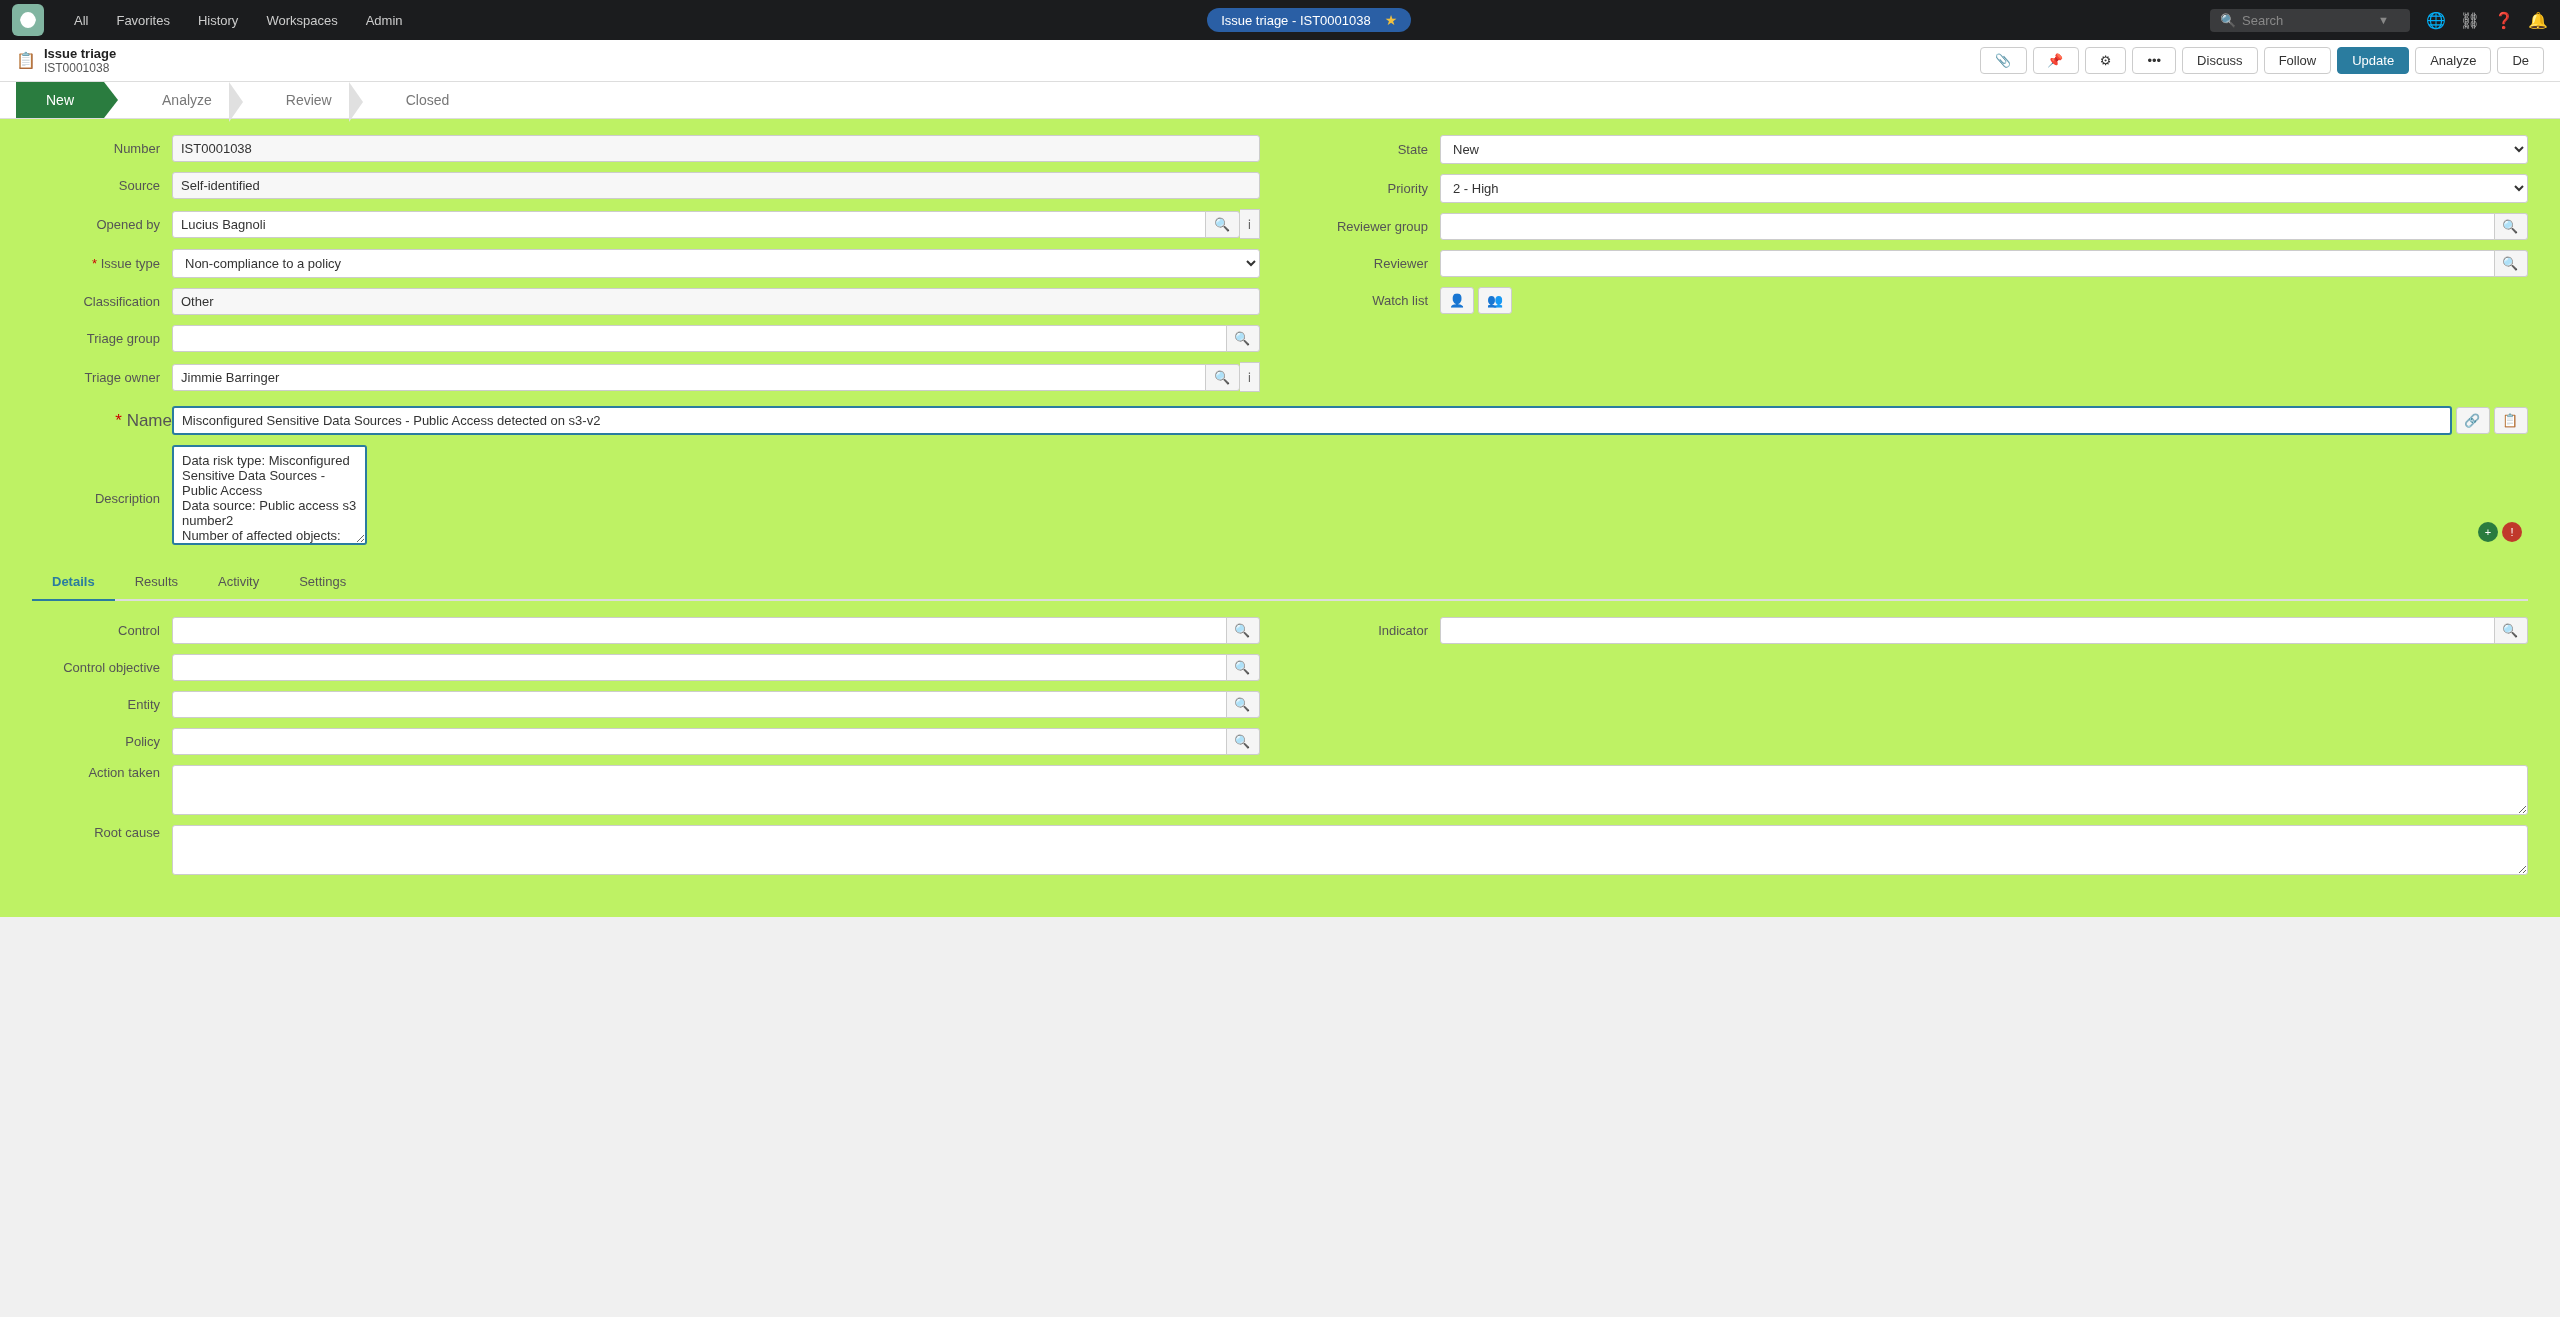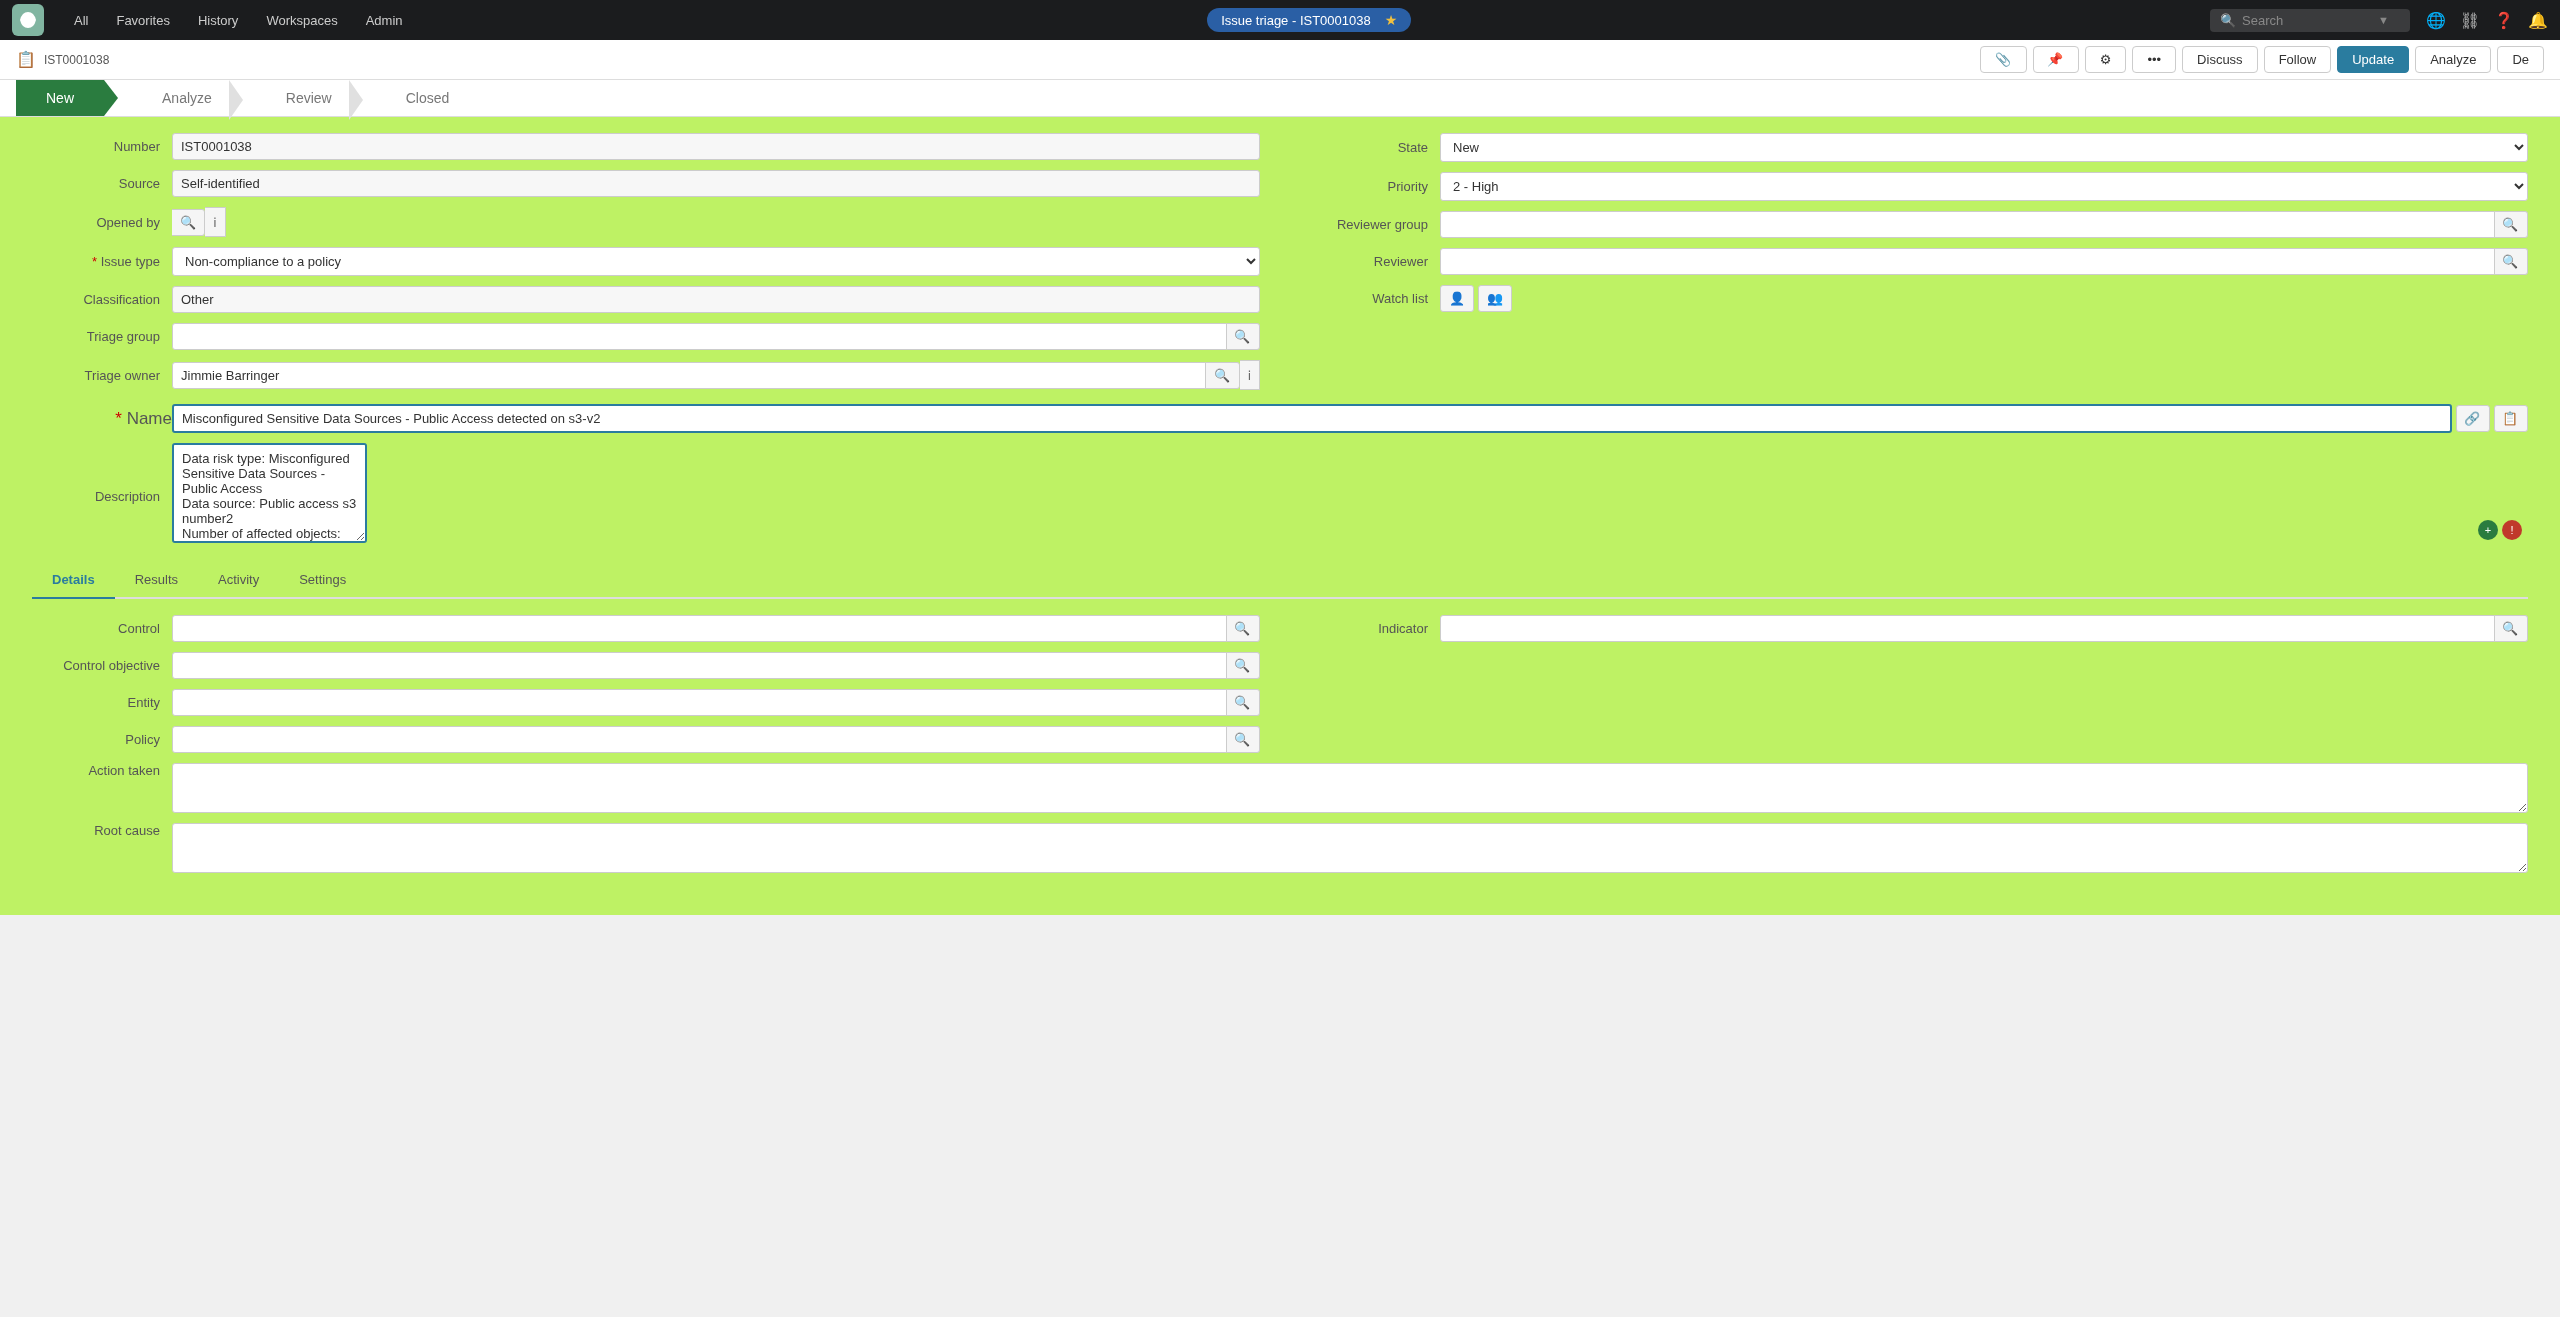--- a/index.html
+++ b/index.html
@@ -142,20 +142,21 @@
     <span>🌐</span>
     <span>⛓</span>
     <span>❓</span>
     <span>🔔</span>
   </div>
 </nav>
 
 <div class="sub-header">
   <span style="font-size:16px; color:#555;">📋</span>
   <div class="record-info">
+    <span class="title">Issue triage</span>
     <span>IST0001038</span>
   </div>
   <div class="sub-header-actions">
     <button class="icon-btn" title="Attach">📎</button>
     <button class="icon-btn" title="Pin">📌</button>
     <button class="icon-btn" title="Settings">⚙</button>
     <button class="icon-btn" title="More">•••</button>
     <button>Discuss</button>
     <button>Follow</button>
     <button style="background:#2a7c9f; color:#fff; border-color:#2a7c9f;">Update</button>
@@ -188,20 +189,21 @@
         <span class="form-label">Number</span>
         <input type="text" class="form-control readonly" readonly="" value="IST0001038" style="">
       </div>
       <div class="form-row">
         <span class="form-label">Source</span>
         <input type="text" class="form-control readonly" readonly="" value="Self-identified" style="">
       </div>
       <div class="form-row">
         <span class="form-label">Opened by</span>
         <div class="input-with-icon">
+          <input type="text" class="form-control" value="Lucius Bagnoli" style="">
           <button class="icon-btn-sm">🔍</button>
           <button class="icon-btn-sm2">ℹ</button>
         </div>
       </div>
       <div class="form-row">
         <span class="form-label required">Issue type</span>
         <select class="form-control">
           <option>Non-compliance to a policy</option>
         </select>
       </div>

